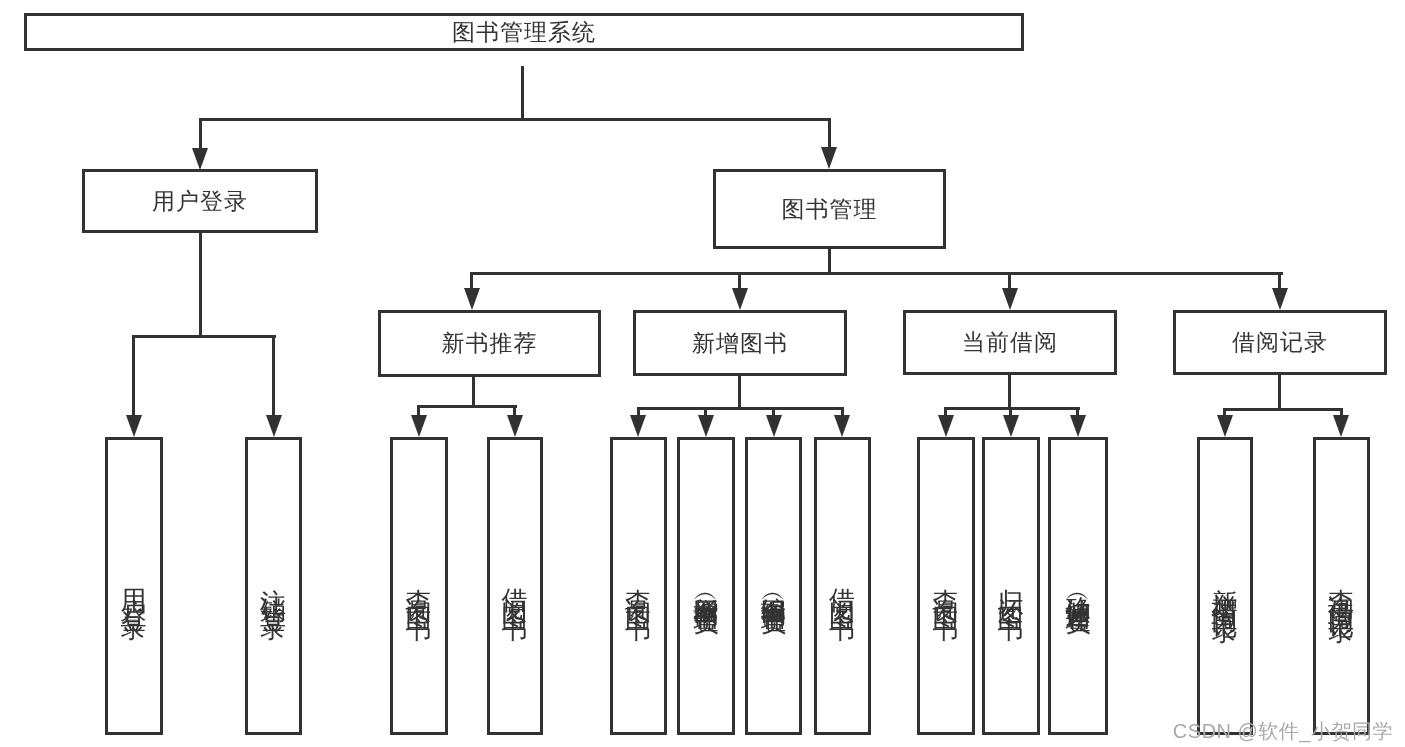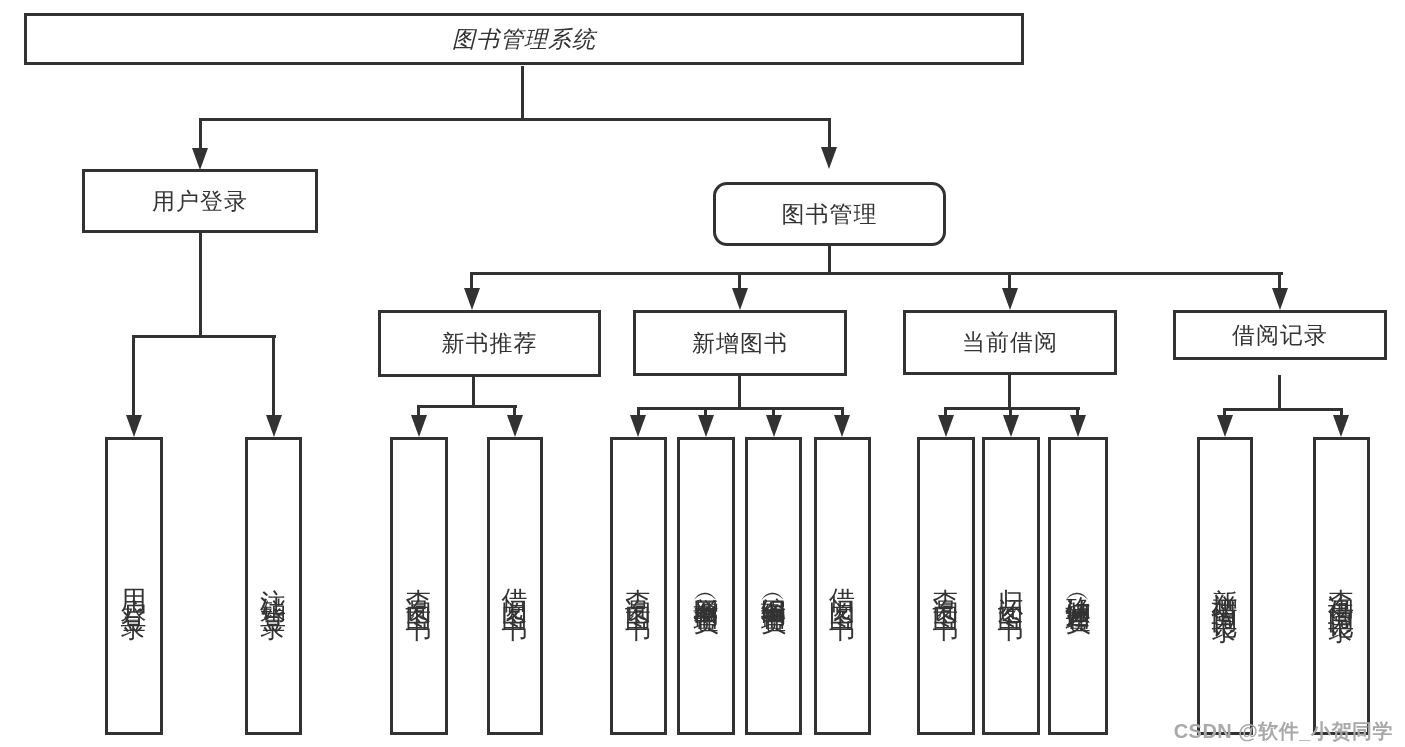--- a/index.html
+++ b/index.html
@@ -52,21 +52,20 @@
   }
   .watermark {
     position: absolute;
     top: 718px;
     right: 12px;
     font-size: 20px;
     color: #a9a9a9;
     letter-spacing: 0.5px;
     z-index: 3;
     white-space: nowrap;
-    font-weight: bold;
   }
 </style>
 </head>
 <body>
 
 <div class="canvas">
 
   <div class="line" style="left:521px;top:66px;width:3px;height:54px;"></div>
   <div class="line" style="left:200px;top:118px;width:631px;height:3px;"></div>
   <div class="line" style="left:199px;top:118px;width:3px;height:30px;"></div>
@@ -120,41 +119,41 @@
   <div class="arrow" style="left:630px;top:415px;"></div>
   <div class="arrow" style="left:698px;top:415px;"></div>
   <div class="arrow" style="left:766px;top:415px;"></div>
   <div class="arrow" style="left:834px;top:415px;"></div>
   <div class="arrow" style="left:938px;top:415px;"></div>
   <div class="arrow" style="left:1003px;top:415px;"></div>
   <div class="arrow" style="left:1070px;top:415px;"></div>
   <div class="arrow" style="left:1217px;top:415px;"></div>
   <div class="arrow" style="left:1333px;top:415px;"></div>
 
-  <div class="box hbox" style="left:24px;top:13px;width:1000px;height:52px;font-style:italic;">
+  <div class="box hbox" style="left:24px;top:13px;width:1000px;height:38px;">
     <span>图书管理系统</span>
   </div>
 
   <div class="box hbox" style="left:82px;top:169px;width:236px;height:64px;">
     <span>用户登录</span>
   </div>
-  <div class="box hbox" style="left:713px;top:182px;width:233px;height:64px;border-radius:14px;">
+  <div class="box hbox" style="left:713px;top:169px;width:233px;height:80px;">
     <span>图书管理</span>
   </div>
 
   <div class="box hbox" style="left:362px;top:310px;width:223px;height:67px;margin-left:16px;">
     <span>新书推荐</span>
   </div>
   <div class="box hbox" style="left:633px;top:310px;width:214px;height:66px;">
     <span>新增图书</span>
   </div>
   <div class="box hbox" style="left:903px;top:310px;width:214px;height:65px;">
     <span>当前借阅</span>
   </div>
-  <div class="box hbox" style="left:1173px;top:310px;width:214px;height:50px;">
+  <div class="box hbox" style="left:1173px;top:310px;width:214px;height:65px;">
     <span>借阅记录</span>
   </div>
 
   <div class="box vbox len4" style="left:105px;top:437px;width:58px;height:298px;">
     <span class="vtext">用户登录</span>
   </div>
   <div class="box vbox len4" style="left:245px;top:437px;width:57px;height:298px;">
     <span class="vtext">注销登录</span>
   </div>
 

